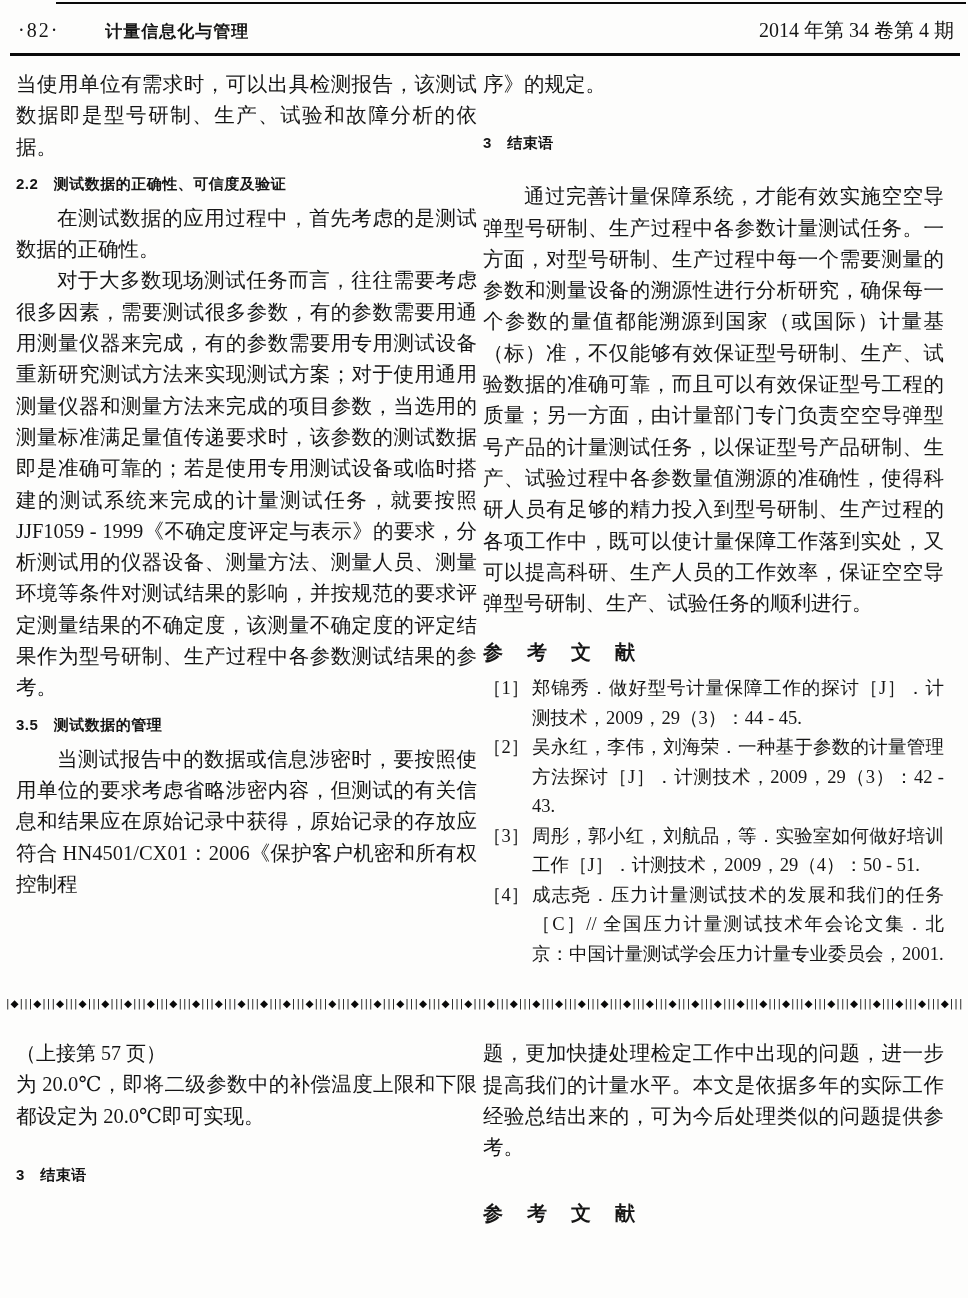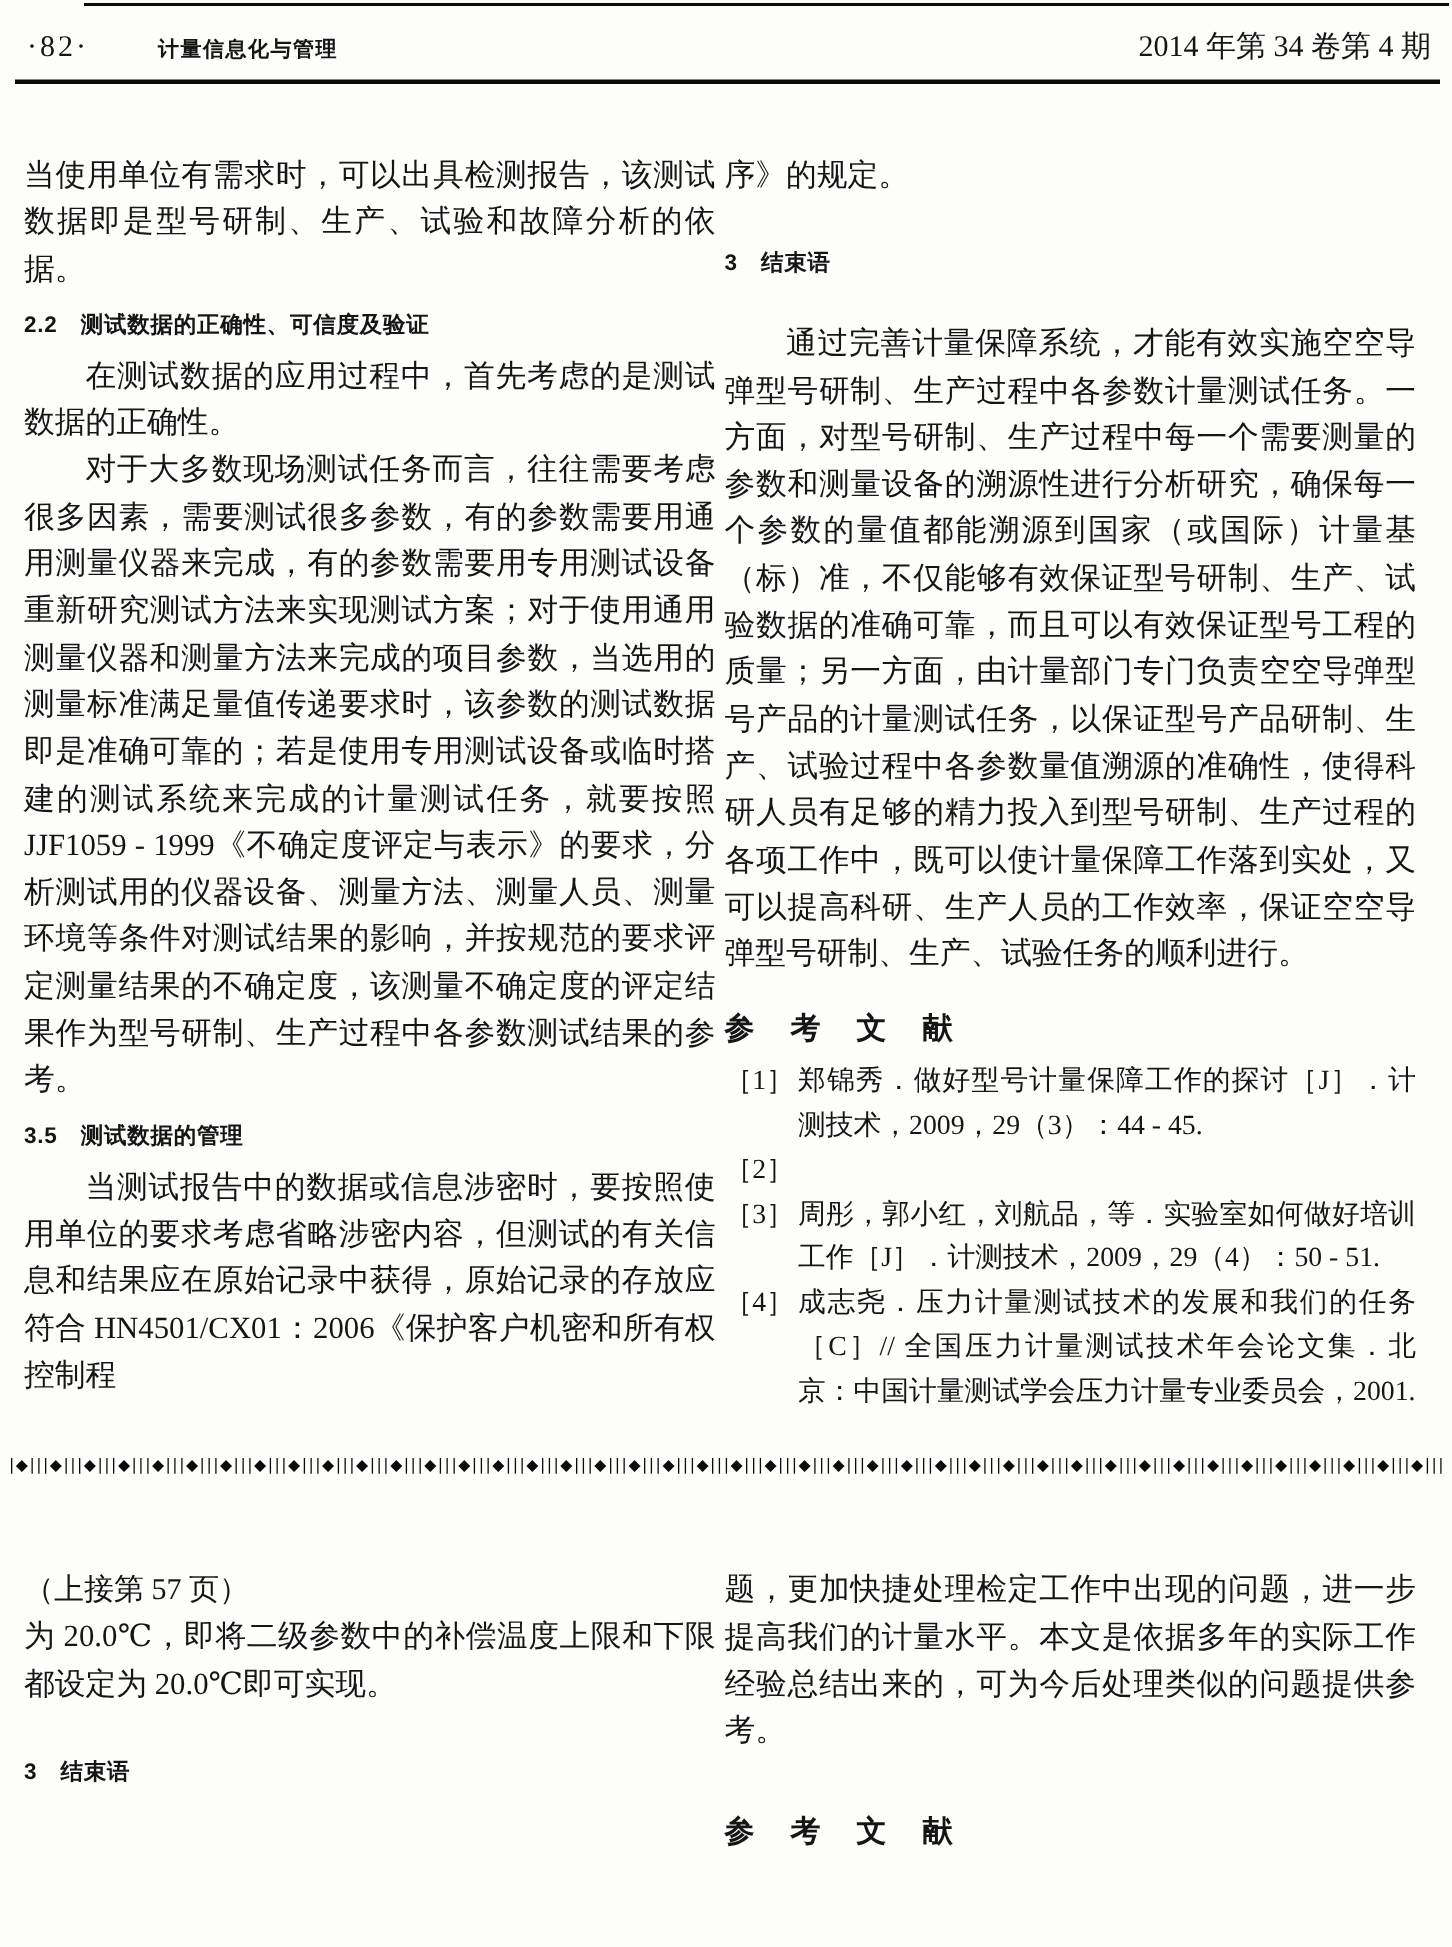--- a/index.html
+++ b/index.html
@@ -19,26 +19,26 @@
   }
   .header-row {
     display:flex; align-items:baseline;
     padding:17px 14px 9px 18px;
     font-size:20px;
   }
   .page-number { letter-spacing:2px; }
   .journal-title {
     margin-left:46px;
     font-family:"Liberation Sans","DejaVu Sans",sans-serif;
-    font-weight:700; font-size:14px; letter-spacing:1px;
+    font-weight:700; font-size:17px; letter-spacing:1px;
   }
   .issue-info { margin-left:auto; font-size:20px; }
   .header-rule { height:3px; background:#0a0a0a; margin:0 8px 0 10px; }
 
-  .columns { display:flex; gap:6px; padding:13px 12px 0 16px;margin-top:33px; }
+  .columns { display:flex; gap:6px; padding:13px 12px 0 16px; }
   .col { width:461px; min-width:0; }
 
   .para {
     margin:0;
     font-size:20.5px; line-height:31.3px;
     text-align:justify;
   }
   .indent { text-indent:2em; }
 
   .sec-heading {
@@ -101,20 +101,21 @@
       <p class="para">序》的规定。</p>
       <h4 class="sec-heading spaced">3　结束语</h4>
       <p class="para indent">通过完善计量保障系统，才能有效实施空空导弹型号研制、生产过程中各参数计量测试任务。一方面，对型号研制、生产过程中每一个需要测量的参数和测量设备的溯源性进行分析研究，确保每一个参数的量值都能溯源到国家（或国际）计量基（标）准，不仅能够有效保证型号研制、生产、试验数据的准确可靠，而且可以有效保证型号工程的质量；另一方面，由计量部门专门负责空空导弹型号产品的计量测试任务，以保证型号产品研制、生产、试验过程中各参数量值溯源的准确性，使得科研人员有足够的精力投入到型号研制、生产过程的各项工作中，既可以使计量保障工作落到实处，又可以提高科研、生产人员的工作效率，保证空空导弹型号研制、生产、试验任务的顺利进行。</p>
       <div class="refs-title">参　考　文　献</div>
       <div class="ref">
         <span class="ref-marker">［1］</span>
         <span class="ref-text">郑锦秀．做好型号计量保障工作的探讨［J］．计测技术，2009，29（3）：44 - 45.</span>
       </div>
       <div class="ref">
         <span class="ref-marker">［2］</span>
+        <span class="ref-text">吴永红，李伟，刘海荣．一种基于参数的计量管理方法探讨［J］．计测技术，2009，29（3）：42 - 43.</span>
       </div>
       <div class="ref">
         <span class="ref-marker">［3］</span>
         <span class="ref-text">周彤，郭小红，刘航品，等．实验室如何做好培训工作［J］．计测技术，2009，29（4）：50 - 51.</span>
       </div>
       <div class="ref">
         <span class="ref-marker">［4］</span>
         <span class="ref-text">成志尧．压力计量测试技术的发展和我们的任务［C］// 全国压力计量测试技术年会论文集．北京：中国计量测试学会压力计量专业委员会，2001.</span>
       </div>
     </div>

